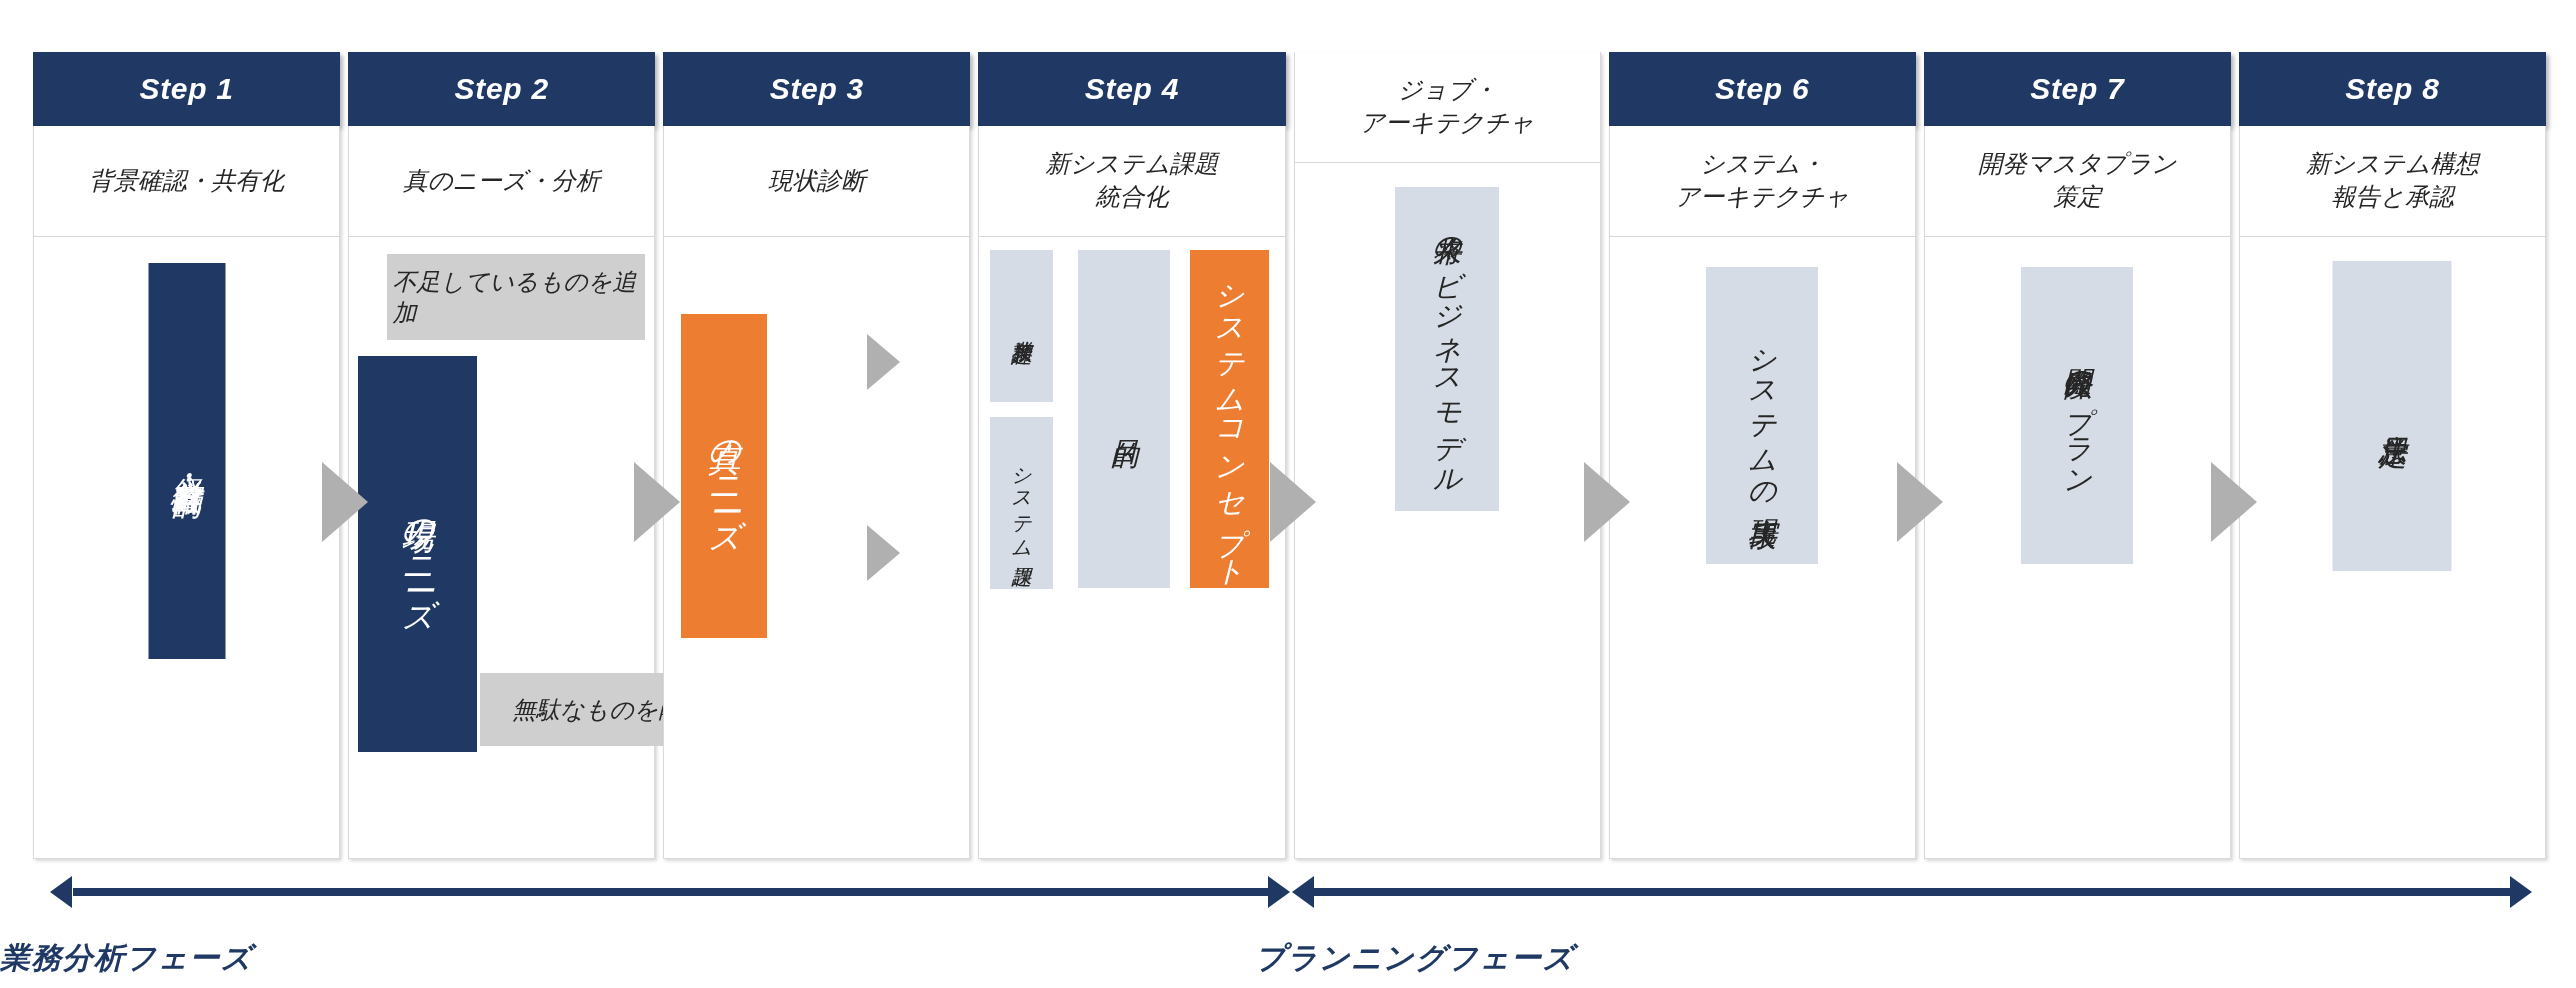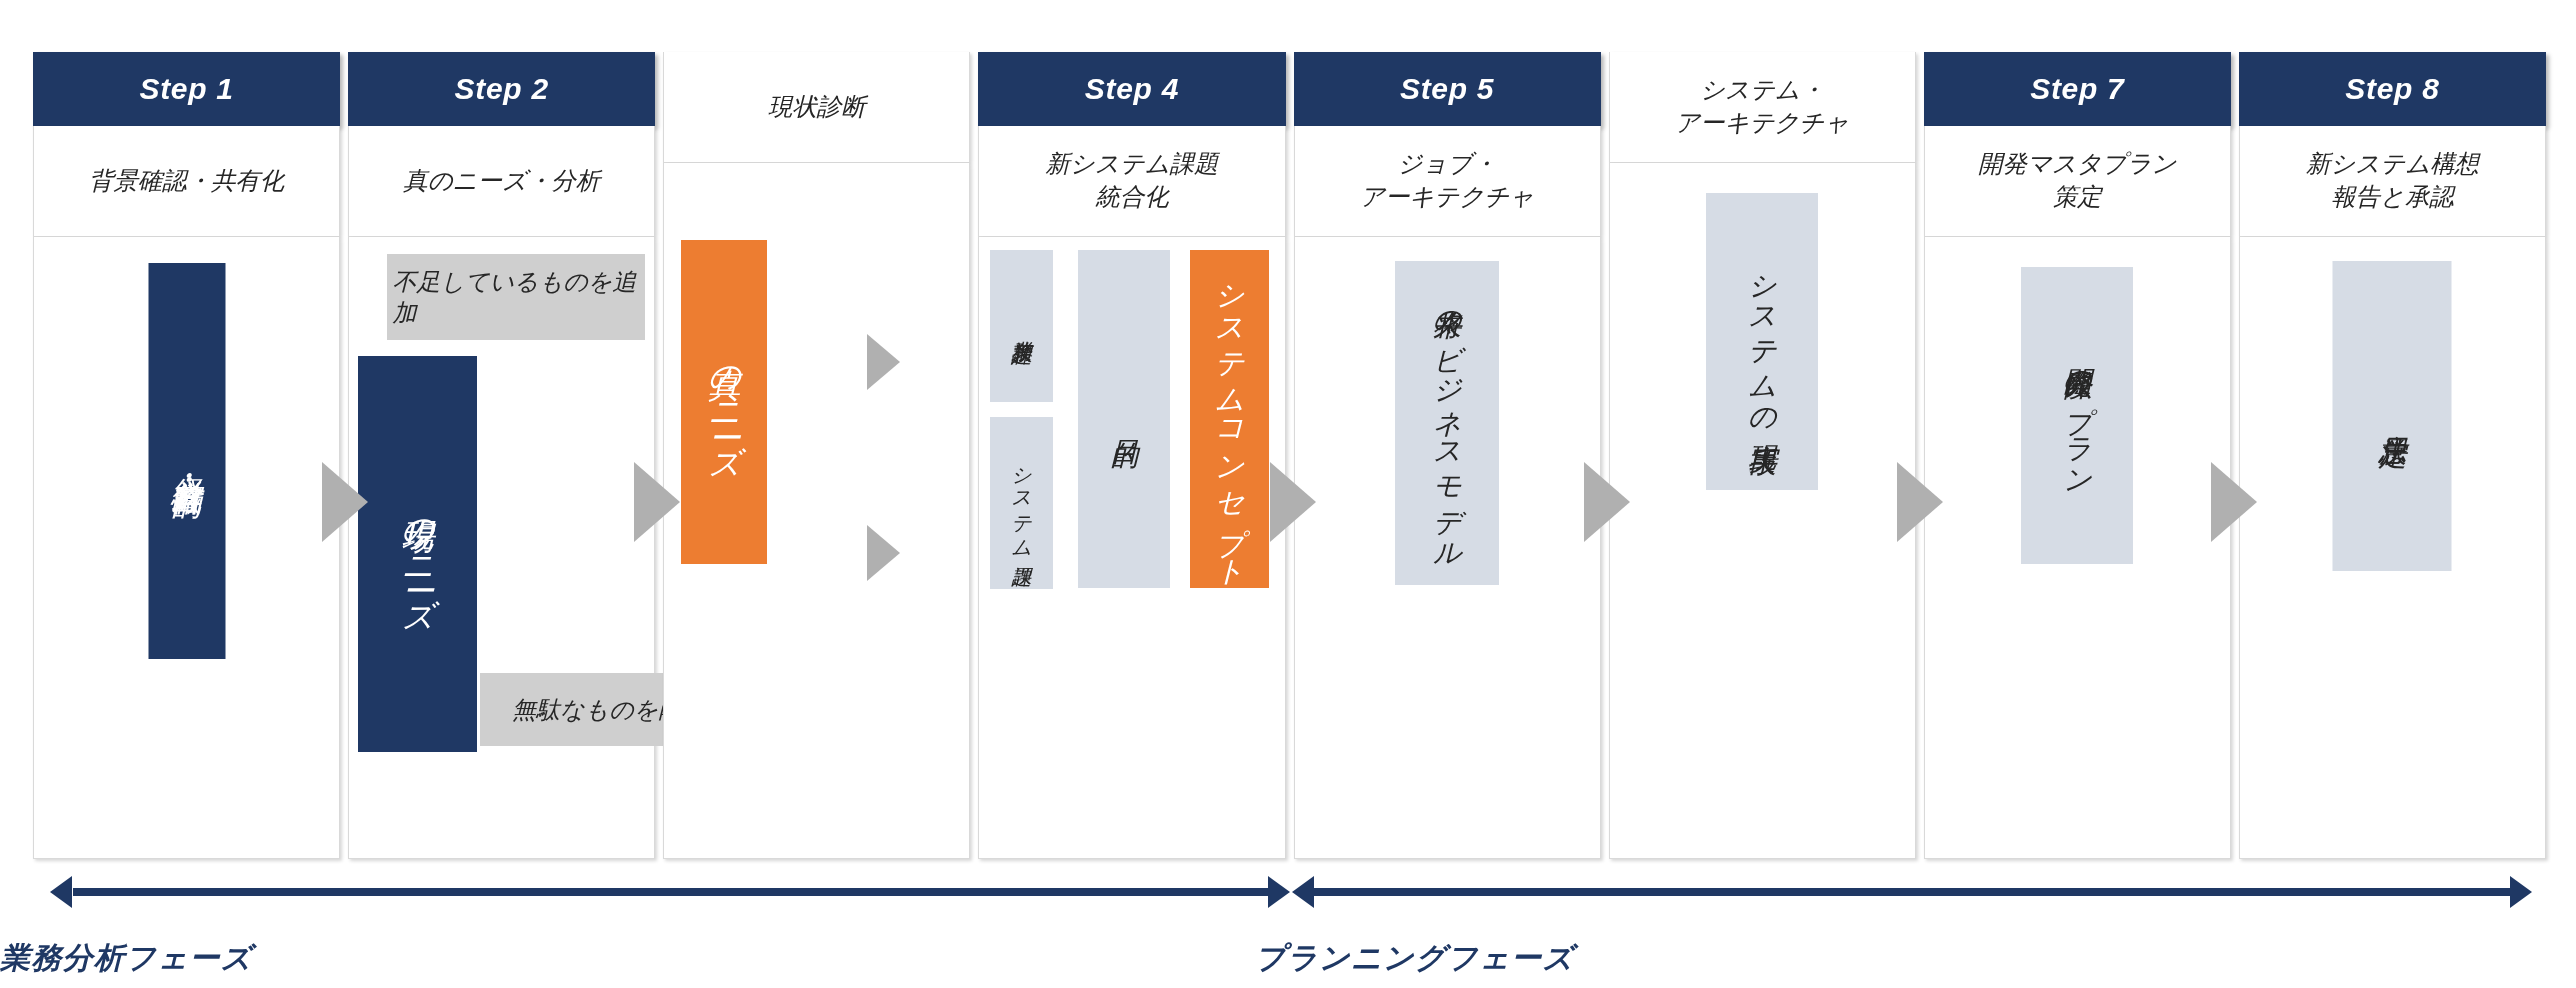--- a/index.html
+++ b/index.html
@@ -181,20 +181,21 @@
         <span>真のニーズ・分析</span>
       </div>
       <div class="col-body">
         <div class="hbox" style="left:38px;top:17px;width:258px;height:86px;">不足しているものを追加</div>
         <div class="vbox navy" style="left:9.2px;top:119px;width:119px;height:396px;font-size:32px;">現場のニーズ</div>
         <div class="hbox" style="left:131px;top:436px;width:258px;height:73px;">無駄なものを削除</div>
       </div>
     </div>
 
     <div class="col">
+      <div class="col-header">Step 3</div>
       <div class="col-sub">
         <span>現状診断</span>
       </div>
       <div class="col-body">
         <div class="vbox orange" style="left:17px;top:77px;width:86px;height:324px;font-size:32px;">真のニーズ</div>
       </div>
     </div>
 
     <div class="col">
       <div class="col-header">Step 4</div>
@@ -206,33 +207,33 @@
       </div>
       <div class="col-body">
         <div class="vbox light" style="left:10.6px;top:13.2px;width:63px;height:152px;font-size:21px;">業務課題</div>
         <div class="vbox light" style="left:10.6px;top:180px;width:63px;height:172px;font-size:20px;">システム課題</div>
         <div class="vbox light" style="left:99px;top:13.2px;width:92px;height:338px;font-size:28px;">目的</div>
         <div class="vbox orange" style="left:211px;top:13.2px;width:79px;height:338px;font-size:29px;">システムコンセプト</div>
       </div>
     </div>
 
     <div class="col">
-      <div class="col-header">Step 5</div>
       <div class="col-sub">
         <div>
           <span>ジョブ・</span>
           <span>アーキテクチャ</span>
         </div>
       </div>
       <div class="col-body">
         <div class="vbox light" style="left:50%;transform:translateX(-50%);top:24px;width:104px;height:324px;font-size:28px;">将来のビジネスモデル</div>
       </div>
     </div>
 
     <div class="col">
+      <div class="col-header">Step 6</div>
       <div class="col-sub">
         <div>
           <span>システム・</span>
           <span>アーキテクチャ</span>
         </div>
       </div>
       <div class="col-body">
         <div class="vbox light" style="left:50%;transform:translateX(-50%);top:30px;width:112px;height:297px;font-size:28px;">システムの実現手段</div>
       </div>
     </div>

